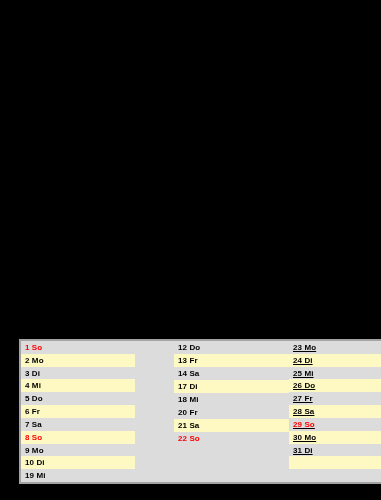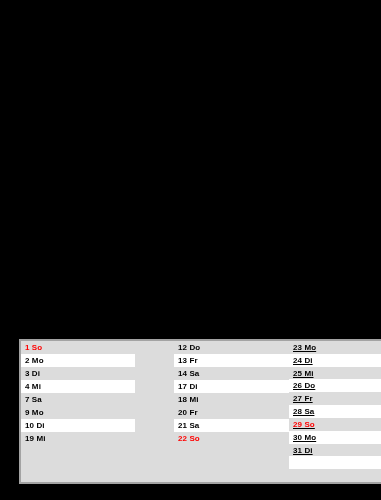--- a/index.html
+++ b/index.html
@@ -52,35 +52,38 @@
     box-sizing: border-box;
     padding-left: 4px;
     font-size: 8px;
     font-weight: bold;
     color: #000000;
     letter-spacing: 0.1px;
     white-space: nowrap;
     overflow: hidden;
   }
   .cal-cell.odd  { background: #dcdcdc; }
-  .cal-cell.even { background: #ffffff; }
+  .cal-cell.even { background: #fef9c3; }
   .cal-cell.sunday { color: #ff0000; }
   .cal-cell.empty { color: transparent; }
 </style>
 </head>
 <body>
 
 <div id="page">
   <div id="calendar">
       <div class="cal-col col-0">
         <div class="cal-cell odd sunday">1 So</div>
         <div class="cal-cell even">2 Mo</div>
         <div class="cal-cell odd">3 Di</div>
         <div class="cal-cell even">4 Mi</div>
+        <div class="cal-cell odd">5 Do</div>
+        <div class="cal-cell even">6 Fr</div>
         <div class="cal-cell odd">7 Sa</div>
+        <div class="cal-cell even sunday">8 So</div>
         <div class="cal-cell odd">9 Mo</div>
         <div class="cal-cell even">10 Di</div>
         <div class="cal-cell odd">19 Mi</div>
       </div>
       <div class="cal-col col-1">
         <div class="cal-cell odd">12 Do</div>
         <div class="cal-cell even">13 Fr</div>
         <div class="cal-cell odd">14 Sa</div>
         <div class="cal-cell even">17 Di</div>
         <div class="cal-cell odd">18 Mi</div>

